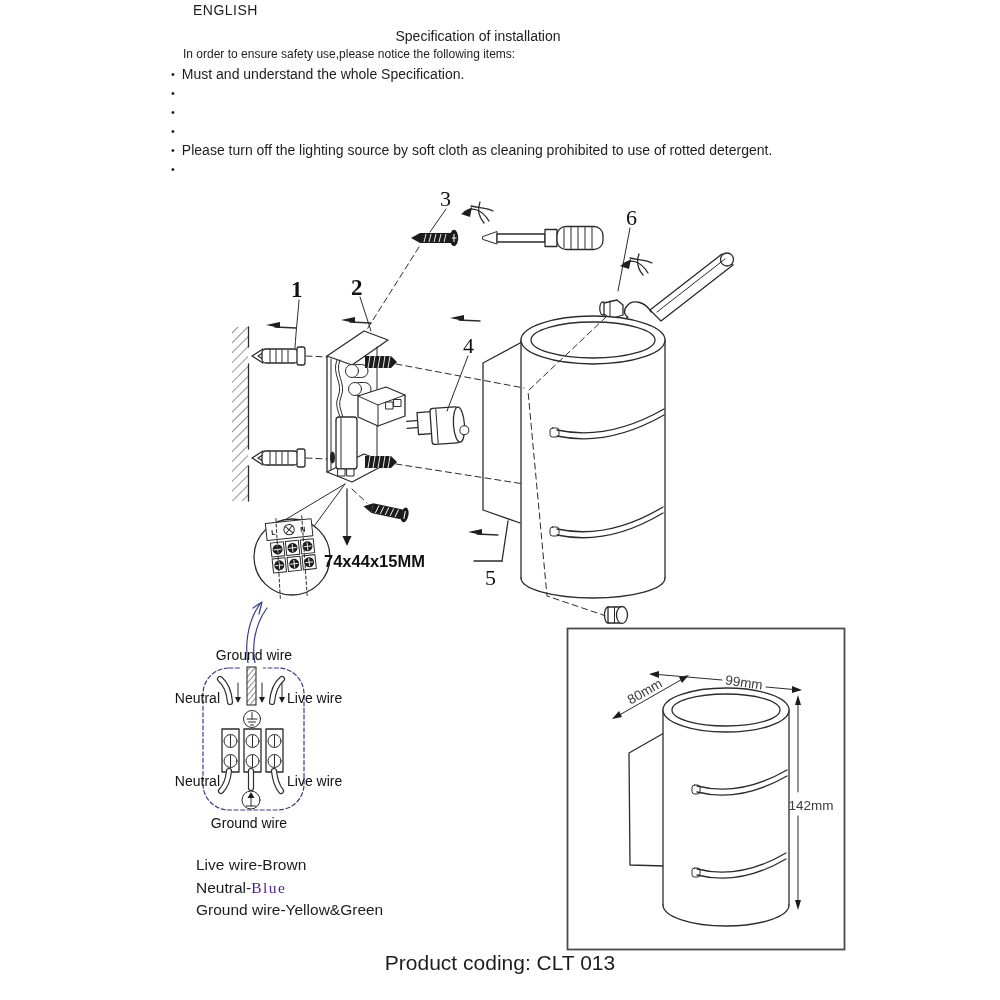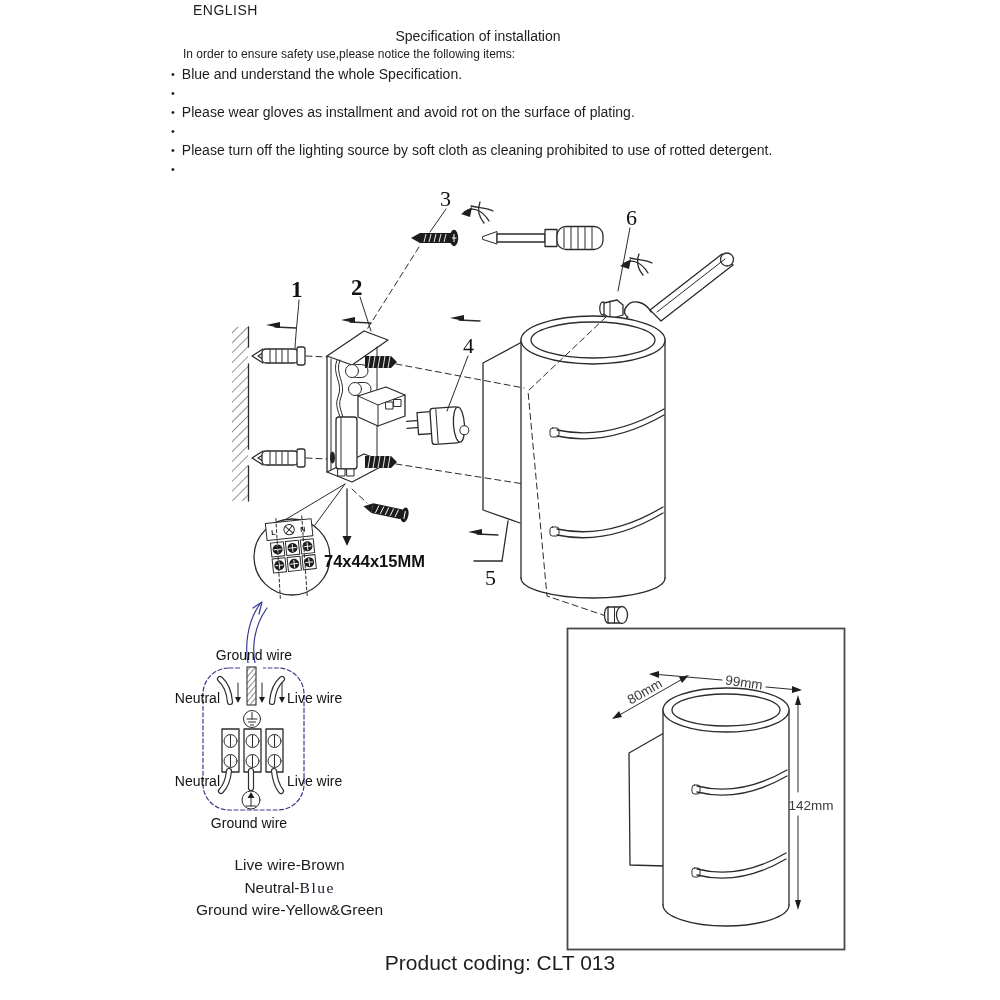--- a/index.html
+++ b/index.html
@@ -5,22 +5,22 @@
   html,body{margin:0;padding:0;background:#ffffff;}
   .page{position:relative;width:1000px;height:1000px;background:#ffffff;overflow:hidden;
         font-family:"Liberation Sans", sans-serif;color:#1d1d1d;}
   .abs{position:absolute;}
   .english{left:193px;top:2px;font-size:14px;font-weight:normal;letter-spacing:.5px;}
   .title{left:16px;top:28px;width:924px;text-align:center;font-size:14px;}
   .intro{left:183px;top:47px;font-size:12px;}
   .safety{left:171px;top:65px;font-size:14px;}
   .safety .row{display:flex;gap:7px;height:19px;line-height:19px;align-items:center;}
   .safety .dot{font-size:11px;line-height:19px;}
-  .legend{left:196px;top:854px;font-size:15.5px;line-height:22.5px;text-align:center;}
-  .legend .serif-blue{font-family:"Liberation Serif", serif;color:#0f172a;letter-spacing:1.5px;}
+  .legend{left:196px;top:854px;font-size:15.5px;line-height:22.5px;}
+  .legend .serif-blue{font-family:"Liberation Serif", serif;color:#4c1d95;letter-spacing:1.5px;}
   .product{left:0;top:951px;width:1000px;text-align:center;font-size:21px;}
   svg{position:absolute;left:0;top:0;}
   .ln{fill:none;stroke:#2b2b2b;stroke-width:1.3;stroke-linecap:round;stroke-linejoin:round;}
   .lnw{fill:#ffffff;stroke:#2b2b2b;stroke-width:1.3;stroke-linecap:round;stroke-linejoin:round;}
   .thin{stroke-width:1;}
   .dash{stroke-dasharray:6 4;}
   .blk{fill:#1c1c1c;stroke:none;}
   .thread{stroke:#ffffff;stroke-width:.9;fill:none;}
   .navy{fill:none;stroke:#3a3a8f;stroke-width:1.2;stroke-linecap:round;}
   .wirestroke{fill:none;stroke:#2f2f33;stroke-width:6.2;stroke-linecap:round;}
@@ -373,28 +373,27 @@
     </g>
   </svg>
 
   <div class="abs english">ENGLISH</div>
   <div class="abs title">Specification of installation</div>
   <div class="abs intro">In order to ensure safety use,please notice the following items:</div>
 
   <div class="abs safety">
     <div class="row">
         <span class="dot">•</span>
-        <span>Blue and understand the whole Specification.</span>
-      </div>
-    <div class="row">
-        <span class="dot">•</span>
-      </div>
-    <div class="row">
-        <span class="dot">•</span>
-        <span>Please wear gloves as installment and avoid rot on the surface of plating.</span>
+        <span>Must and understand the whole Specification.</span>
+      </div>
+    <div class="row">
+        <span class="dot">•</span>
+      </div>
+    <div class="row">
+        <span class="dot">•</span>
       </div>
     <div class="row">
         <span class="dot">•</span>
       </div>
     <div class="row">
         <span class="dot">•</span>
         <span>Please turn off the lighting source by soft cloth as cleaning prohibited to use of rotted detergent.</span>
       </div>
     <div class="row">
         <span class="dot">•</span>

